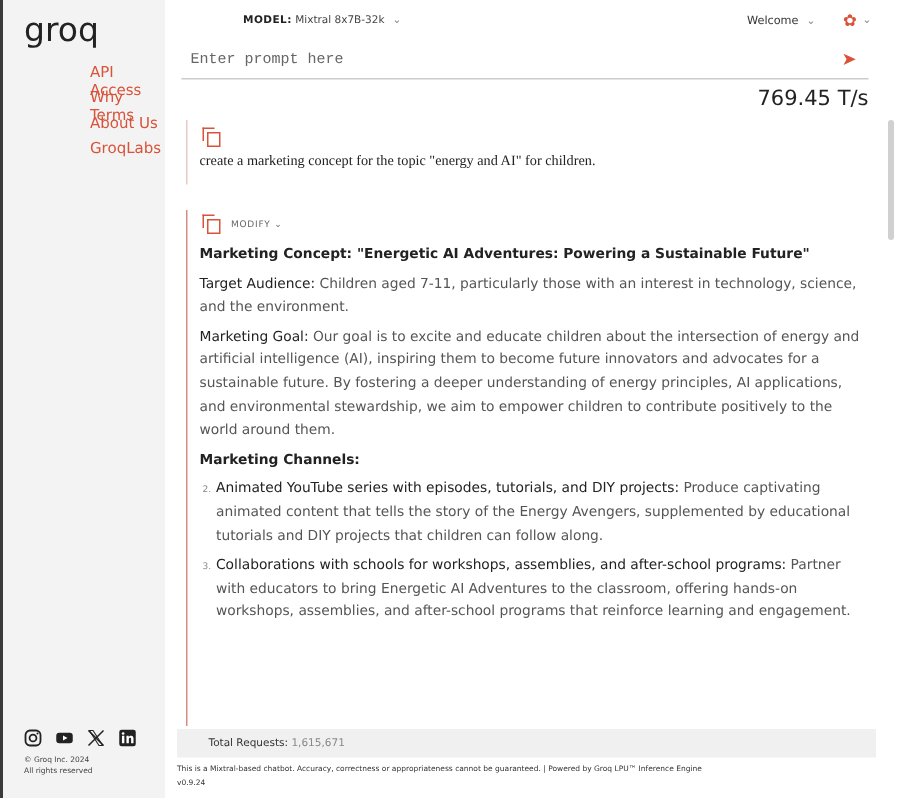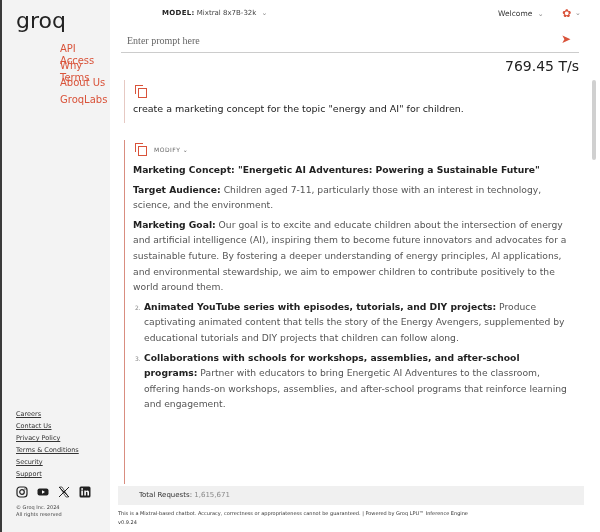--- a/index.html
+++ b/index.html
@@ -16,35 +16,35 @@
   .social span { display: inline-flex; width: 12px; height: 12px; align-items: center; justify-content: center; }
   .copyright { position: absolute; left: 14px; top: 504px; font-size: 5px; color: #444; line-height: 7px; }
 
   .topbar { position: absolute; left: 118px; top: 9px; font-size: 7px; color: #444; padding-left: 44px; }
   .topbar b { font-weight: 700; color: #222; letter-spacing: 0.3px; }
   .chev { display: inline-block; font-size: 7px; color: #888; margin-left: 3px; }
   .welcome { position: absolute; left: 498px; top: 9px; font-size: 7.5px; color: #333; font-weight: 400; }
   .gear { position: absolute; left: 562px; top: 7px; color: #d9533a; font-size: 11px; }
   .gear-chev { position: absolute; left: 575px; top: 9px; font-size: 7px; color: #888; }
 
-  .prompt { position: absolute; left: 121px; top: 28px; width: 458px; height: 25px; border: none; border-bottom: 1px solid #ccc; font-family: Liberation Serif, serif; font-size: 10px; color: #444; padding-left: 6px; background: transparent; outline: none; }
+  .prompt { position: absolute; left: 121px; top: 28px; width: 458px; height: 25px; border: none; border-bottom: 1px solid #ccc; font-family: Liberation Mono, monospace; font-size: 10px; color: #444; padding-left: 6px; background: transparent; outline: none; }
   .prompt::placeholder { color: #666; }
   .send { position: absolute; left: 561px; top: 32px; color: #d9533a; font-size: 12px; font-weight: 700; }
   .speed { position: absolute; left: 505px; top: 58px; font-size: 14px; color: #222; }
 
-  .msg-user { position: absolute; left: 124px; top: 80px; width: 460px; border-left: 1.5px solid #e6c9c3; padding-left: 16px; height: 43px; }
+  .msg-user { position: absolute; left: 124px; top: 80px; width: 460px; border-left: 1.5px solid #e6c9c3; padding-left: 16px; height: 43px; font-family: Liberation Serif, serif; }
   .msg-user .copy { position: absolute; left: 10px; top: 5px; }
   .msg-user .text { position: absolute; left: 8px; top: 23px; font-size: 9.5px; color: #222; white-space: nowrap; }
 
   .msg-bot { position: absolute; left: 124px; top: 140px; width: 460px; height: 344px; border-left: 1.5px solid #d98d80; padding-left: 8px; overflow: hidden; }
   .msg-bot .head { position: absolute; left: 10px; top: 3px; display: flex; align-items: center; }
   .modify { font-size: 6px; letter-spacing: 0.5px; color: #666; margin-left: 8px; }
   .content { position: absolute; left: 8px; top: 22px; width: 440px; font-size: 9.2px; line-height: 15.6px; color: #555; }
   .content p { margin-bottom: 4px; }
-  .content b { color: #222; font-weight: 700; }
+  .content b { color: #222; font-weight: 400; }
   .content .title { color: #222; font-weight: 700; }
   .content ol { list-style: none; padding-left: 0; }
   .content li { position: relative; padding-left: 11px; margin-bottom: 4px; }
   .content li .num { position: absolute; left: 2px; top: 1px; font-size: 6px; color: #888; }
 
   .copy-icon { width: 11px; height: 12px; position: relative; display: inline-block; }
   .copy-icon::before { content: ""; position: absolute; left: 0; top: 0; width: 7px; height: 8px; border: 1.3px solid #d9533a; border-right: none; border-bottom: none; }
   .copy-icon::after { content: ""; position: absolute; left: 3px; top: 3px; width: 7px; height: 8px; border: 1.3px solid #d9533a; background: #fff; }
 
   .scrollbar { position: absolute; left: 592px; top: 80px; width: 4px; height: 80px; background: #d0d0d0; border-radius: 2px; }
@@ -58,28 +58,20 @@
 <body>
 
 <div class="sidebar">
   <div class="logo">groq</div>
   <nav class="nav">
     <a href="#">API Access</a>
     <a href="#">Why Terms</a>
     <a href="#">About Us</a>
     <a href="#">GroqLabs</a>
   </nav>
-  <div class="footer-links">
-    <a href="#">Careers</a>
-    <a href="#">Contact Us</a>
-    <a href="#">Privacy Policy</a>
-    <a href="#">Terms &amp; Conditions</a>
-    <a href="#">Security</a>
-    <a href="#">Support</a>
-  </div>
   <div class="social">
     <span>
       <svg width="12" height="12" viewBox="0 0 12 12">
           <rect x="1" y="1" width="10" height="10" rx="3" fill="none" stroke="#222" stroke-width="1.2"></rect>
           <circle cx="6" cy="6" r="2.3" fill="none" stroke="#222" stroke-width="1.2"></circle>
           <circle cx="9" cy="3" r="0.7" fill="#222"></circle>
         </svg>
     </span>
     <span>
       <svg width="12" height="12" viewBox="0 0 12 12">
@@ -133,20 +125,21 @@
 
 <div class="msg-bot">
   <div class="head">
     <span class="copy-icon"></span>
     <span class="modify"><span>MODIFY</span> <span>⌄</span></span>
   </div>
   <div class="content">
     <p class="title">Marketing Concept: "Energetic AI Adventures: Powering a Sustainable Future"</p>
     <p><b>Target Audience:</b><span> Children aged 7-11, particularly those with an interest in technology, science, and the environment.</span></p>
     <p><b>Marketing Goal:</b><span> Our goal is to excite and educate children about the intersection of energy and artificial intelligence (AI), inspiring them to become future innovators and advocates for a sustainable future. By fostering a deeper understanding of energy principles, AI applications, and environmental stewardship, we aim to empower children to contribute positively to the world around them.</span></p>
+    <p class="title">Marketing Channels:</p>
     <ol>
       <li><span class="num">2.</span><b>Animated YouTube series with episodes, tutorials, and DIY projects:</b><span> Produce captivating animated content that tells the story of the Energy Avengers, supplemented by educational tutorials and DIY projects that children can follow along.</span></li>
       <li><span class="num">3.</span><b>Collaborations with schools for workshops, assemblies, and after-school programs:</b><span> Partner with educators to bring Energetic AI Adventures to the classroom, offering hands-on workshops, assemblies, and after-school programs that reinforce learning and engagement.</span></li>
     </ol>
   </div>
 </div>
 
 <div class="scrollbar"></div>
 
 <div class="requests">

